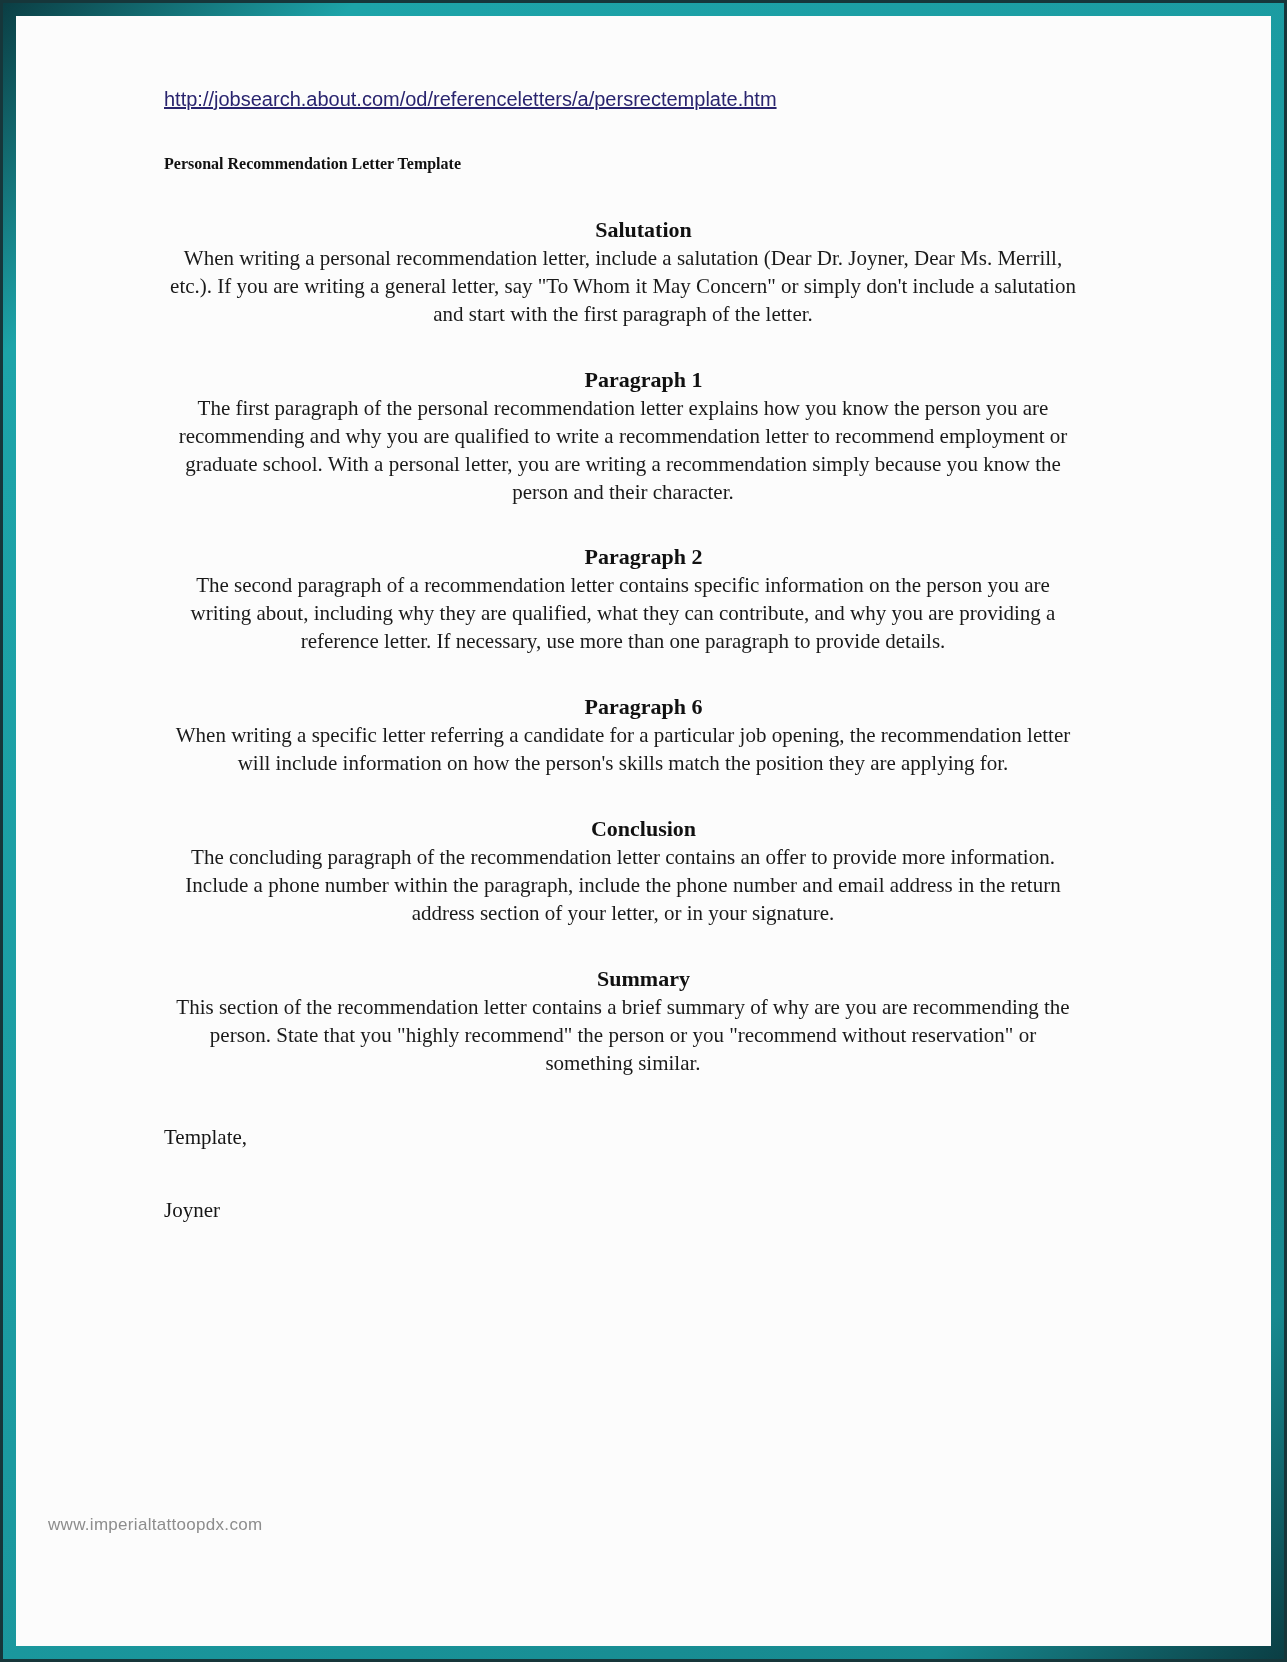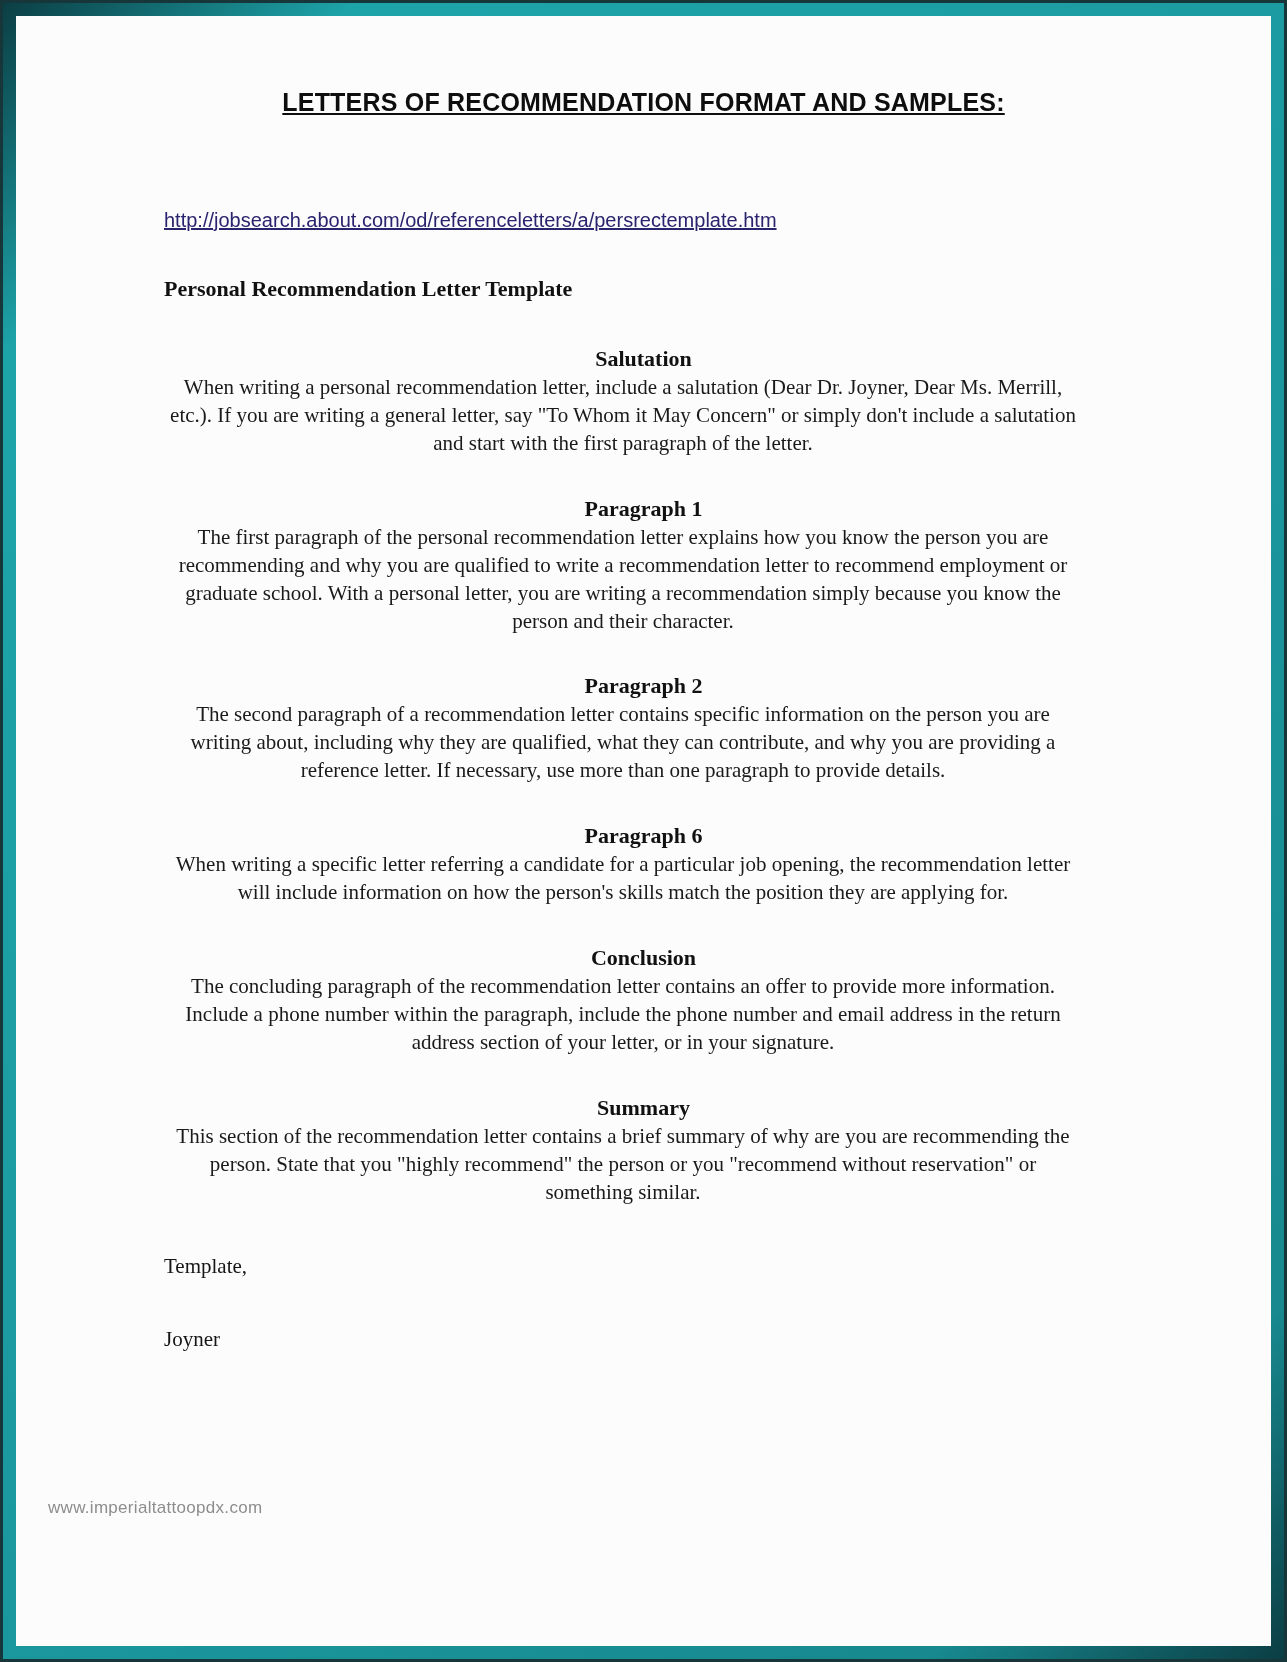--- a/index.html
+++ b/index.html
@@ -38,21 +38,21 @@
   .doc-link {
     display: inline-block;
     font-family: "Liberation Sans", sans-serif;
     font-size: 20px;
     color: #29246e;
     text-decoration: underline;
     margin-bottom: 44px;
     cursor: pointer;
   }
   .doc-subtitle {
-    font-size: 22px;
+    font-size: 16px;
     font-weight: bold;
     margin-bottom: 44px;
     color: #111;
   }
   .section { margin-bottom: 38px; text-align: center; }
   .section-heading {
     font-size: 22px;
     font-weight: bold;
     color: #111;
     margin-bottom: 2px;
@@ -62,34 +62,33 @@
     line-height: 1.33;
     color: #1a1a1a;
     max-width: 918px;
   }
   .closing { margin-top: 46px; font-size: 21px; line-height: 1.3; }
   .closing-sign { margin-bottom: 46px; }
   .closing-name, .closing-title { line-height: 1.3; }
   .watermark {
     position: absolute;
     left: 32px;
-    bottom: 128px;
+    bottom: 111px;
     font-family: "Liberation Sans", sans-serif;
     font-size: 17px;
     color: #8d8d8d;
     letter-spacing: 0.3px;
   }
 </style>
 </head>
 <body>
 
 <div class="frame">
   <div class="page">
 
-    <h1 class="doc-title">LETTERS OF RECOMMENDATION FORMAT AND SAMPLES:</h1>
 
     <a class="doc-link">http://jobsearch.about.com/od/referenceletters/a/persrectemplate.htm</a>
 
     <h2 class="doc-subtitle">Personal Recommendation Letter Template</h2>
 
     <div class="section">
       <div class="section-heading">Salutation</div>
       <div class="section-body">When writing a personal recommendation letter, include a salutation (Dear Dr. Joyner, Dear Ms. Merrill, etc.). If you are writing a general letter, say "To Whom it May Concern" or simply don't include a salutation and start with the first paragraph of the letter.</div>
     </div>
 

